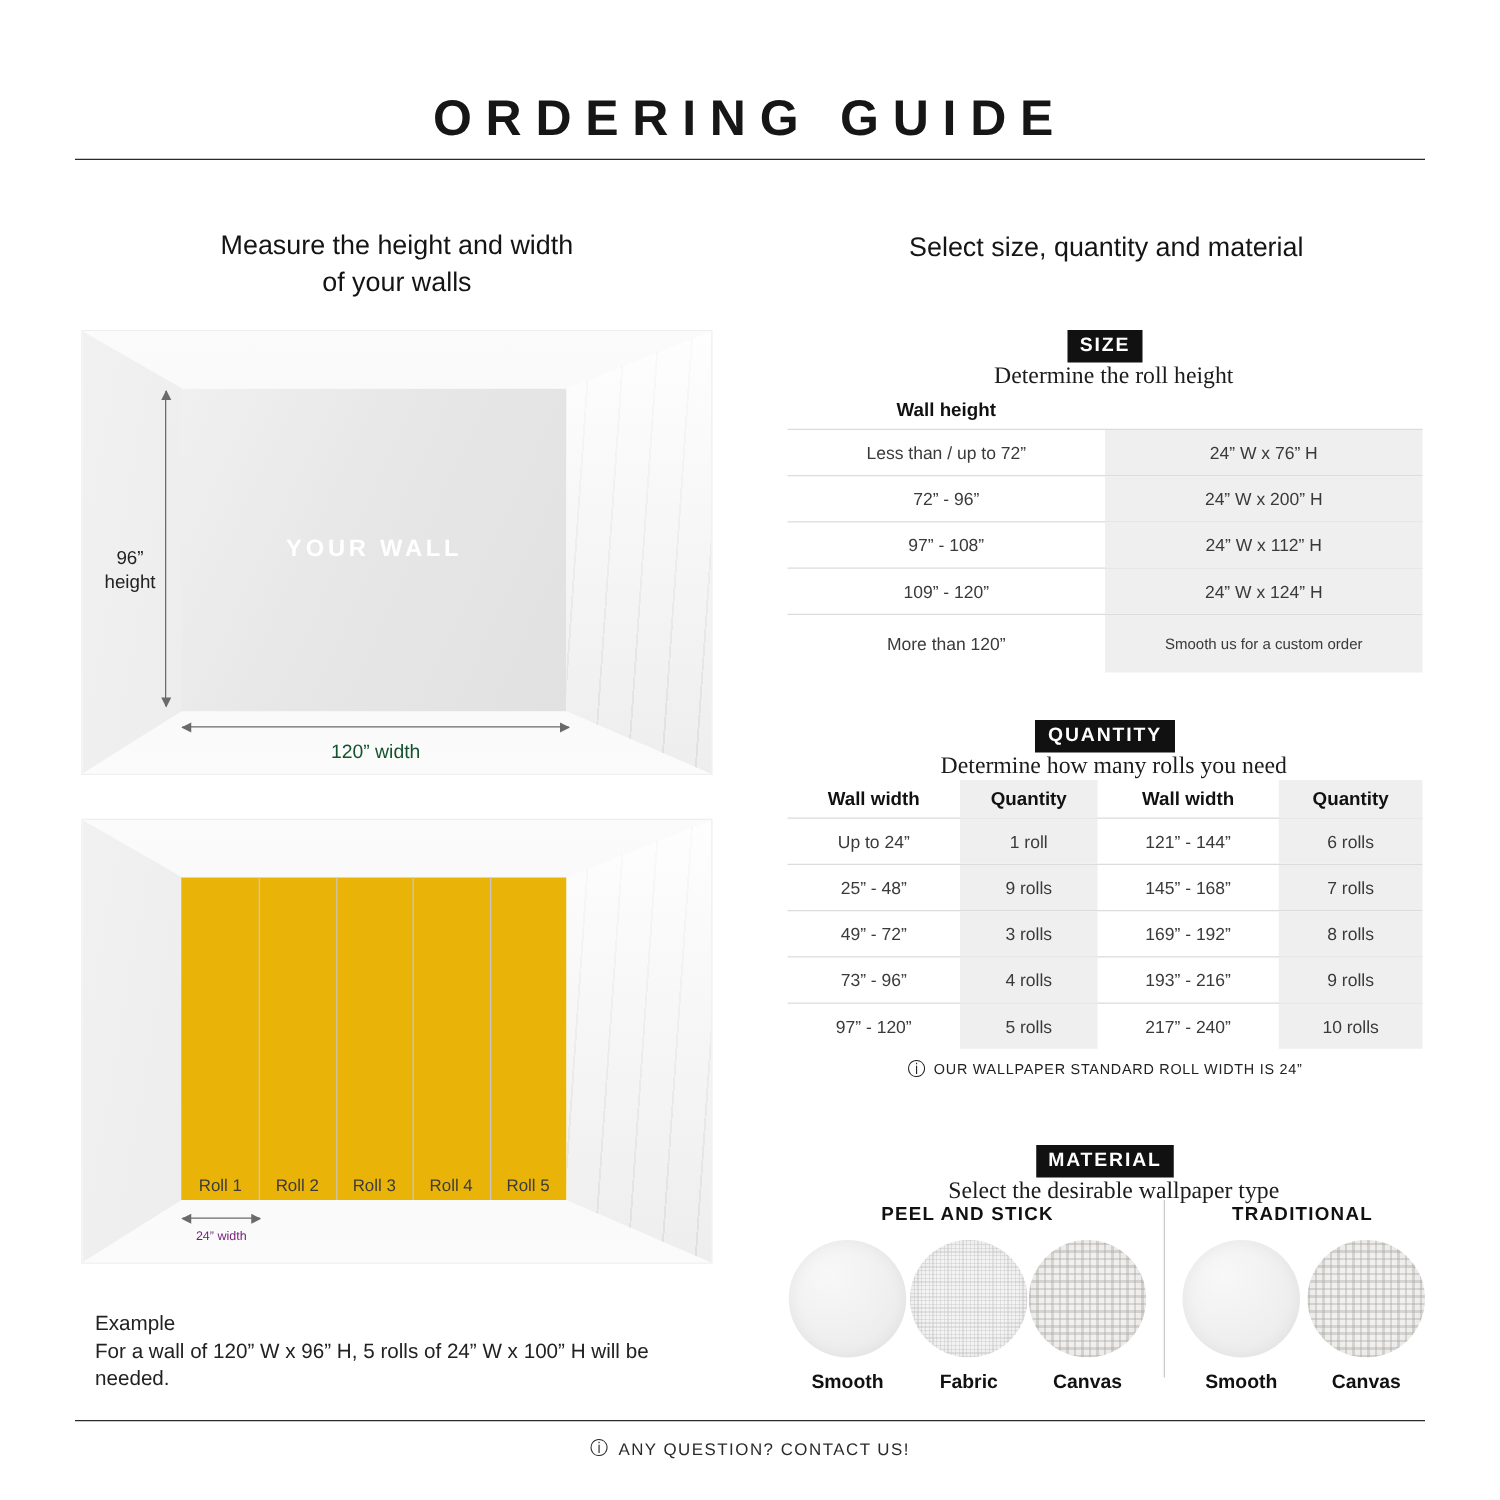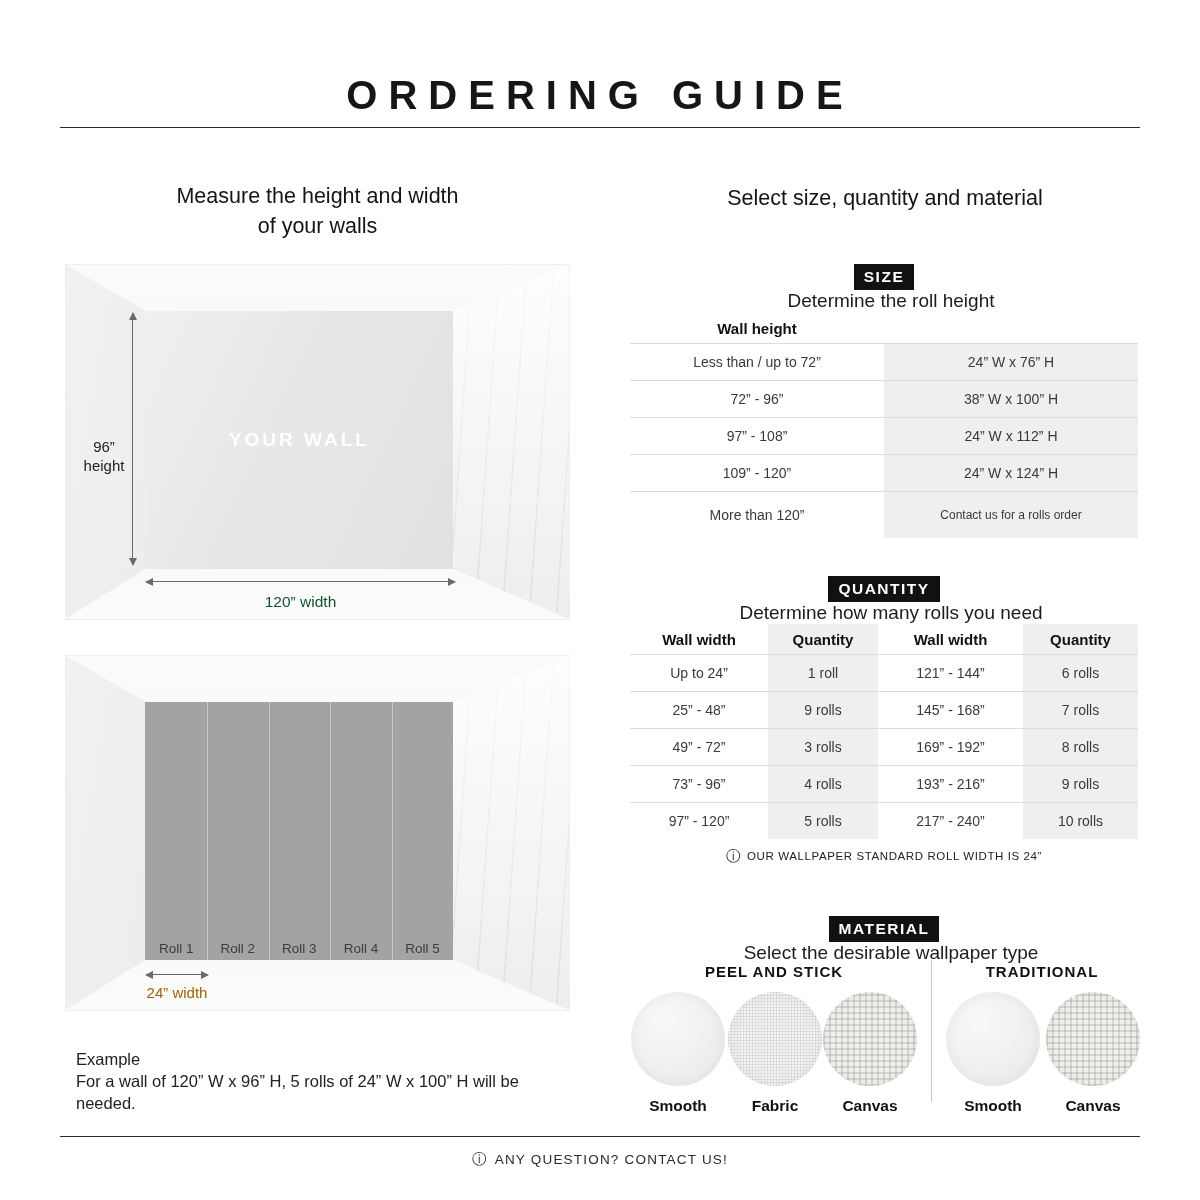--- a/index.html
+++ b/index.html
@@ -32,21 +32,21 @@
   .floor{clip-path:polygon(15.8% 85.9%,77% 85.9%,100% 100%,0% 100%);
     background:linear-gradient(180deg,#f2f2f2,#fbfbfb);}
   .window{clip-path:polygon(77% 12.9%,100% 0%,100% 100%,77% 85.9%);
     background-color:#f6f6f6;
     background-image:linear-gradient(180deg,rgba(255,255,255,.9),rgba(232,232,232,.6)),
       repeating-linear-gradient(94deg,#d2d2d2 0 1.5px,rgba(255,255,255,0) 1.5px 27px);}
   .bwall{position:absolute;left:15.8%;top:12.9%;width:61.2%;height:73%;
     background:linear-gradient(115deg,#f0f0f0 0%,#e7e7e7 45%,#e1e1e1 100%);
     display:flex;align-items:center;justify-content:center;}
   .bwall-label{color:#ffffff;font-weight:700;font-size:19px;letter-spacing:3px;}
-  .bwall.panels{background:#a3a3a3;}
+  .bwall.panels{background:#eab308;}
   .panel-sep{position:absolute;top:0;height:100%;width:1px;background:#c7c7c7;}
   .sep1{left:20%;} .sep2{left:40%;} .sep3{left:60%;} .sep4{left:80%;}
   .roll-labels{position:absolute;left:0;bottom:4px;width:100%;display:flex;}
   .roll-labels span{flex:1;text-align:center;font-size:13.5px;color:#3c3c3c;}
 
   
   .dim-v{position:absolute;left:66px;top:48px;height:252px;width:0;border-left:1px solid #6a6a6a;}
   .dim-v::before{content:"";position:absolute;top:-1px;left:-4.5px;width:0;height:0;
     border-left:4px solid transparent;border-right:4px solid transparent;border-bottom:8px solid #6a6a6a;}
   .dim-v::after{content:"";position:absolute;bottom:-1px;left:-4.5px;width:0;height:0;
@@ -56,32 +56,32 @@
     border-top:4px solid transparent;border-bottom:4px solid transparent;border-right:8px solid #6a6a6a;}
   .dim-h::after{content:"";position:absolute;right:-1px;top:-4.5px;width:0;height:0;
     border-top:4px solid transparent;border-bottom:4px solid transparent;border-left:8px solid #6a6a6a;}
   .dimh1{left:80px;top:316px;width:309px;}
   .dimh2{left:80px;top:318px;width:62px;}
   .hlabel{position:absolute;left:6px;top:172px;width:64px;text-align:center;
     font-size:15px;line-height:19px;color:#222;}
   .wlabel{position:absolute;left:80px;top:328px;width:309px;text-align:center;
     font-size:15.5px;color:#14532d;}
   .wlabel2{position:absolute;left:50px;top:328px;width:122px;text-align:center;
-    font-size:15px;color:#a16207;}
+    font-size:10px;color:#701a75;}
 
   
   .example{position:absolute;left:76px;top:1048px;width:470px;font-size:16.5px;
     line-height:22px;color:#222;}
 
   
   .sec-head{position:absolute;left:630px;width:508px;display:flex;align-items:center;flex-direction:column;}
   .size-head{top:264px;} .qty-head{top:576px;} .mat-head{top:916px;}
   .badge{background:#111111;color:#ffffff;font-weight:700;font-size:15.5px;
     letter-spacing:1.5px;padding:4px 10px;flex:none;}
-  .sec-sub{margin-left:14px;font-size:19px;color:#1c1c1c;white-space:nowrap;}
+  .sec-sub{margin-left:14px;font-size:19px;color:#1c1c1c;white-space:nowrap;font-family:Liberation Serif, serif;}
   .sec-line{flex:1;border-top:1px solid #9a9a9a;margin-left:12px;}
 
   
   .size-table{position:absolute;left:630px;top:313px;width:508px;}
   .s-row{display:flex;align-items:stretch;height:36px;border-bottom:1px solid #dcdcdc;}
   .s-row.head{height:30px;}
   .s-row.last{height:46px;border-bottom:none;}
   .s-c1,.s-c2{width:50%;display:flex;align-items:center;justify-content:center;
     font-size:14px;color:#3a3a3a;text-align:center;}
   .s-c2{background:#efefef;}
@@ -191,33 +191,33 @@
   <div class="size-table">
     <div class="s-row head">
       <div class="s-c1">Wall height</div>
     </div>
     <div class="s-row">
       <div class="s-c1">Less than / up to 72”</div>
       <div class="s-c2">24” W x 76” H</div>
     </div>
     <div class="s-row">
       <div class="s-c1">72” - 96”</div>
-      <div class="s-c2">38” W x 100” H</div>
+      <div class="s-c2">24” W x 200” H</div>
     </div>
     <div class="s-row">
       <div class="s-c1">97” - 108”</div>
       <div class="s-c2">24” W x 112” H</div>
     </div>
     <div class="s-row">
       <div class="s-c1">109” - 120”</div>
       <div class="s-c2">24” W x 124” H</div>
     </div>
     <div class="s-row last">
       <div class="s-c1">More than 120”</div>
-      <div class="s-c2">Contact us for a rolls order</div>
+      <div class="s-c2">Smooth us for a custom order</div>
     </div>
   </div>
 
   <div class="sec-head qty-head">
     <span class="badge">QUANTITY</span>
     <span class="sec-sub">Determine how many rolls you need</span>
     <span class="sec-line"></span>
   </div>
   <div class="q-table">
     <div class="q-row head">

